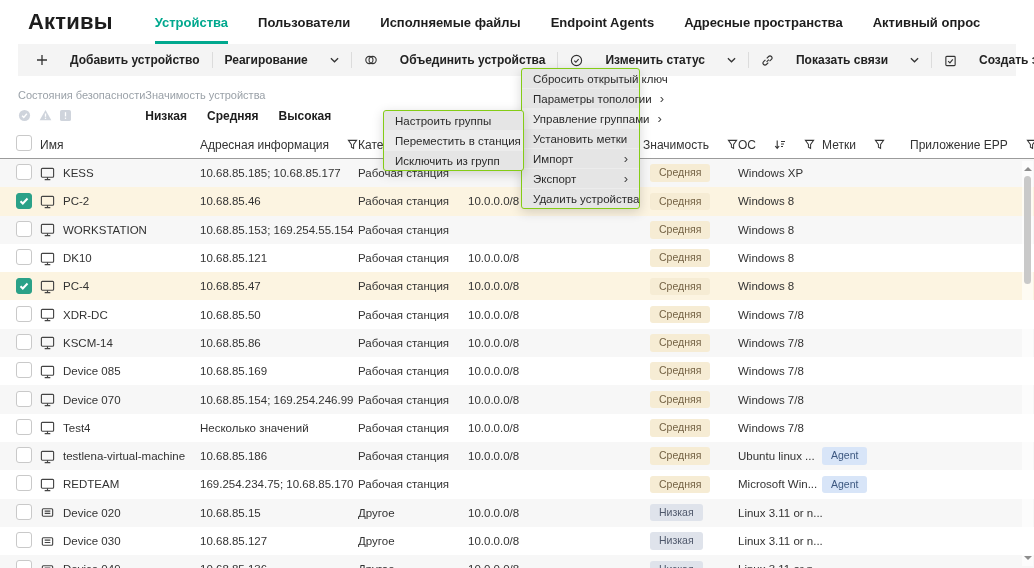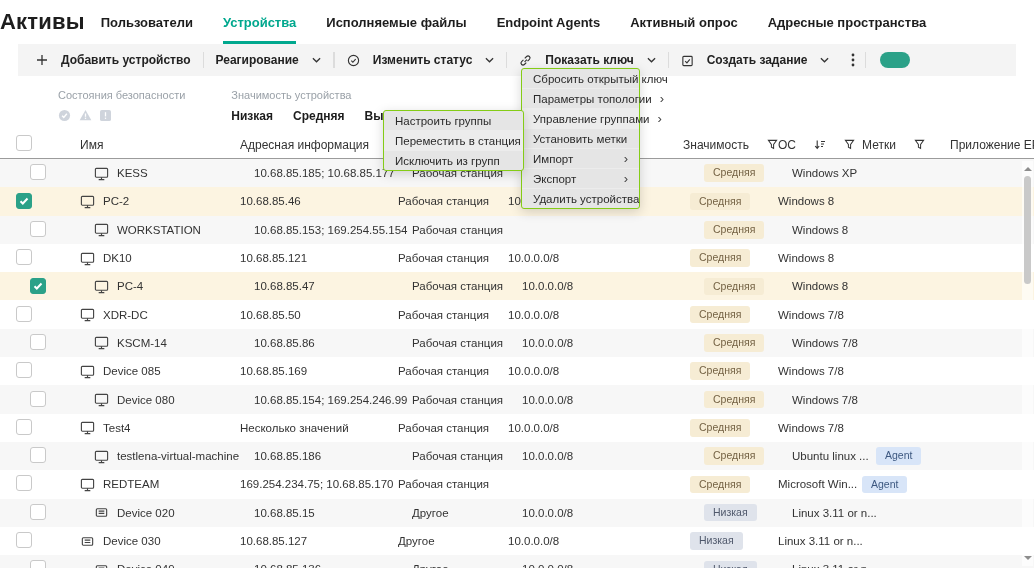--- a/index.html
+++ b/index.html
@@ -1,50 +1,50 @@
 <!DOCTYPE html>
 <html style="--accent: #00A88E; --control: #2BA188; --toolbar-bg: #F4F4F4; --row-stripe: #F7F7F7; --selected-row: #FCF4E1; --menu-hl: #ECECEC; --badge-med-bg: #F6ECD4; --badge-med-text: #746244; --badge-low-bg: #DFE3EB; --badge-low-text: #4F586B; --badge-agent-bg: #D8E5F8; --badge-agent-text: #3D5880;"><head>
 <meta charset="utf-8">
 <style>
   html,body{margin:0;padding:0;}
   body{width:1034px;height:568px;overflow:hidden;position:relative;background:#fff;
        font-family:"Liberation Sans",sans-serif;color:#1d1d1d;}
   
-  .hdr{height:44px;padding-left:0;display:flex;align-items:center;gap:16px;}
+  .hdr{height:44px;padding-left:28px;display:flex;align-items:center;gap:42px;}
   .title{font-size:22px;font-weight:700;letter-spacing:.2px;}
   .tabs{display:flex;gap:30px;align-self:stretch;align-items:stretch;}
   .tab{font-size:13px;font-weight:700;cursor:pointer;display:flex;align-items:center;
        border-bottom:3px solid transparent;padding-top:3px;}
   .tab.active{color:var(--accent);border-bottom-color:var(--accent);}
   
   .toolbar{margin:0 18px;height:32px;background:var(--toolbar-bg);display:flex;align-items:center;
            padding:0 6px;font-size:12px;}
-  .tbtn{display:flex;align-items:center;gap:13px;padding:0 12px;height:100%;background:none;border:none;
+  .tbtn{display:flex;align-items:center;gap:22px;padding:0 12px;height:100%;background:none;border:none;
         font:inherit;font-size:12px;font-weight:600;color:#222;cursor:pointer;white-space:nowrap;}
   .vdiv{width:1px;height:16px;background:#dcdcdc;flex:none;}
   .ic{display:inline-flex;align-items:center;}
   .toggle{width:30px;height:16px;border-radius:9px;background:var(--control);position:relative;
           margin-left:14px;cursor:pointer;flex:none;}
   .spacer{flex:1;}
   
-  .filters{height:42px;padding:13px 8px 0 18px;display:flex;gap:46px;margin-left:40px;}
+  .filters{height:42px;padding:13px 8px 0 18px;display:flex;}
   .flabel{font-size:11px;color:#9aa1a8;}
   .sec-icons{display:flex;gap:8px;margin-top:8px;}
   .imp-opts{display:flex;gap:20px;margin-top:8px;font-size:12px;font-weight:700;}
   .imp-opt{cursor:pointer;}
   
   .thead{display:flex;align-items:center;height:27px;border-bottom:1px solid #9b9b9b;
          font-size:12px;color:#333;}
   .hcell{display:flex;align-items:center;gap:18px;white-space:nowrap;overflow:visible;}
   .trow{display:flex;align-items:center;height:28.3px;font-size:11.5px;color:#333;}
-  .trow.stripe{background:var(--row-stripe);padding-left:14px;}
+  .trow.stripe{background:var(--row-stripe);}
   .trow.selected{background:var(--selected-row);}
   .cell{white-space:nowrap;overflow:hidden;}
   .c-check{width:40px;flex:none;overflow:visible;}
-  .c-name{width:160px;flex:none;display:flex;align-items:center;gap:8px;margin-left:40px;}
+  .c-name{width:160px;flex:none;display:flex;align-items:center;gap:8px;}
   .c-address{width:158px;flex:none;}
   .c-category{width:110px;flex:none;}
   .c-network{width:182px;flex:none;}
   .c-importance{width:88px;flex:none;justify-content:flex-end;}
   .c-os{width:84px;flex:none;}
   .c-labels{width:88px;flex:none;}
   .c-epp{flex:1;}
   .cb{width:14px;height:14px;border:1px solid #c9c9c9;border-radius:3px;background:#fff;
       display:inline-flex;align-items:center;justify-content:center;margin-left:16px;cursor:pointer;box-sizing:content-box;}
   .cb.checked{background:var(--control);border-color:var(--control);}
@@ -70,26 +70,26 @@
   .sarrow.down{border-top-color:#8d8d8d;margin:5px 0 2px;}
   .sthumb{width:7px;height:108px;background:#c9c9c9;border-radius:4px;cursor:grab;}
   .strack{flex:1;}
 </style>
 </head>
 <body>
 
 <div class="hdr">
   <div class="title">Активы</div>
   <div class="tabs">
+      <div class="tab active">Устройства</div>
       <div class="tab">Пользователи</div>
-      <div class="tab active">Устройства</div>
       <div class="tab">Исполняемые файлы</div>
       <div class="tab">Endpoint Agents</div>
+      <div class="tab">Адресные пространства</div>
       <div class="tab">Активный опрос</div>
-      <div class="tab">Адресные пространства</div>
     </div>
 </div>
 
 <div class="toolbar">
   <button class="tbtn">
     <span class="ic">
         <svg width="12" height="12" viewBox="0 0 12 12" fill="none" stroke="#333" stroke-width="1.3">
           <path d="M6 1v10M1 6h10"></path>
         </svg>
       </span>
@@ -98,20 +98,29 @@
   <span class="vdiv"></span>
   <button class="tbtn">
     <span>Реагирование</span>
     <span class="ic">
         <svg width="9" height="6" viewBox="0 0 10 6" fill="none" stroke="#333" stroke-width="1.4">
           <path d="M1 1l4 4 4-4"></path>
         </svg>
       </span>
   </button>
   <span class="vdiv"></span>
+  <button class="tbtn">
+    <span class="ic">
+        <svg width="14" height="14" viewBox="0 0 14 14" fill="none" stroke="#333" stroke-width="1.1">
+          <circle cx="5.4" cy="7" r="3.6"></circle>
+          <circle cx="8.6" cy="7" r="3.6"></circle>
+        </svg>
+      </span>
+    <span>Объединить устройства</span>
+  </button>
   <span class="vdiv"></span>
   <button class="tbtn">
     <span class="ic">
         <svg width="13" height="13" viewBox="0 0 14 14" fill="none" stroke="#333" stroke-width="1.2">
           <circle cx="7" cy="7" r="5.5"></circle>
           <path d="M4.6 7.2l1.7 1.7 3-3.5"></path>
         </svg>
       </span>
     <span>Изменить статус</span>
     <span class="ic">
@@ -120,21 +129,21 @@
         </svg>
       </span>
   </button>
   <span class="vdiv"></span>
   <button class="tbtn">
     <span class="ic">
         <svg width="13" height="13" viewBox="0 0 14 14" fill="none" stroke="#333" stroke-width="1.2">
           <path d="M6 8.5L8.5 6M4.8 6.3l-2 2a2.1 2.1 0 003 3l2-2M9.2 7.7l2-2a2.1 2.1 0 00-3-3l-2 2"></path>
         </svg>
       </span>
-    <span>Показать ключ</span>
+    <span>Показать связи</span>
     <span class="ic">
         <svg width="9" height="6" viewBox="0 0 10 6" fill="none" stroke="#333" stroke-width="1.4">
           <path d="M1 1l4 4 4-4"></path>
         </svg>
       </span>
   </button>
   <span class="vdiv"></span>
   <button class="tbtn">
     <span class="ic">
         <svg width="13" height="13" viewBox="0 0 14 14" fill="none" stroke="#333" stroke-width="1.2">
@@ -422,21 +431,21 @@
     </div>
     <div class="trow stripe">
       <div class="cell c-check"><span class="cb"></span></div>
       <div class="cell c-name">
         <span class="ic">
           <svg width="15" height="15" viewBox="0 0 16 16" fill="none" stroke="#444" stroke-width="1.2">
             <rect x="1.5" y="2.5" width="13" height="9.5" rx="1"></rect>
             <path d="M5 14.5h6M8 12v2.5"></path>
           </svg>
         </span>
-        <span class="nm">Device 080</span>
+        <span class="nm">Device 070</span>
       </div>
       <div class="cell c-address">10.68.85.154; 169.254.246.99</div>
       <div class="cell c-category">Рабочая станция</div>
       <div class="cell c-network">10.0.0.0/8</div>
       <div class="cell c-importance"><span class="badge b-med">Средняя</span></div>
       <div class="cell c-os">Windows 7/8</div>
       <div class="cell c-labels"></div>
       <div class="cell c-epp"></div>
     </div>
     <div class="trow">

